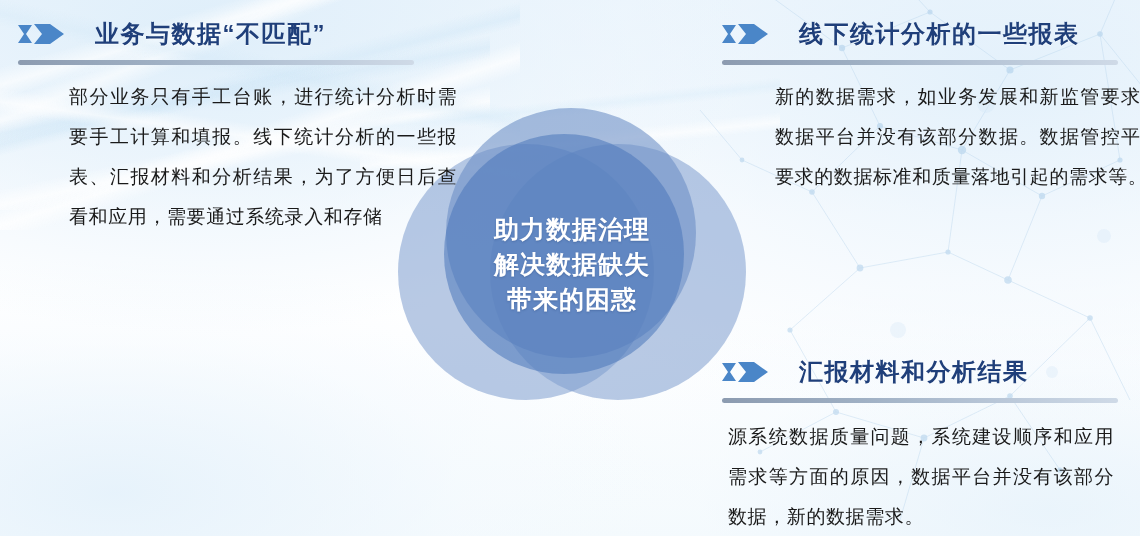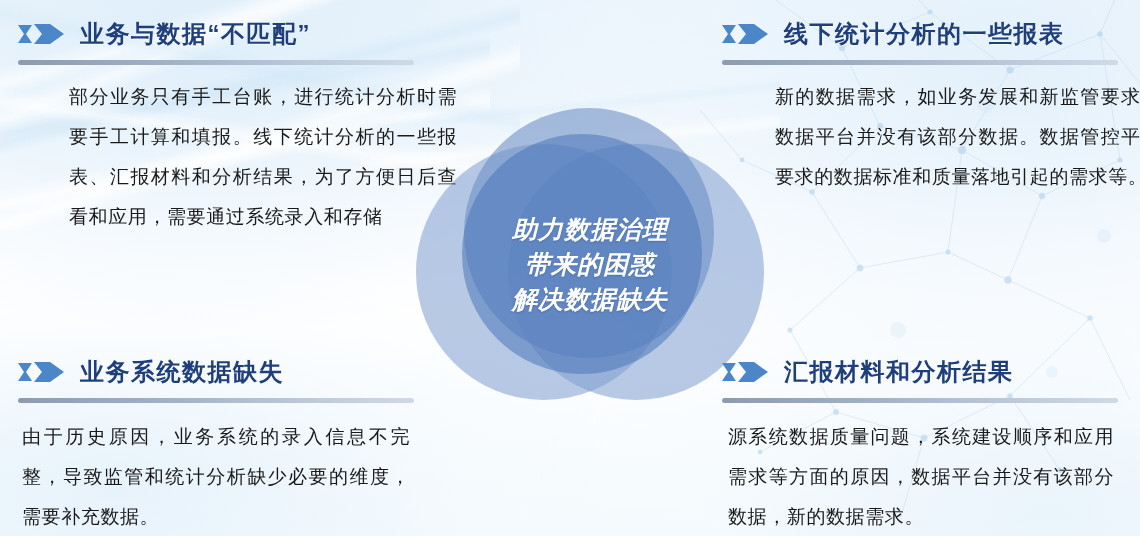--- a/index.html
+++ b/index.html
@@ -68,21 +68,21 @@
   }
 
   .bg-network { inset: 0; opacity: .55; }
 
   
   .panel { position: absolute; }
 
   .panel-head {
     display: flex;
     align-items: center;
-    gap: 14px;
+    gap: 29px;
     height: 40px;
   }
 
   .arrow-icon { flex: 0 0 auto; display: block; }
 
   .panel-title {
     font-size: 24px;
     font-weight: bold;
     color: #1f3f7a;
     letter-spacing: 1.5px;
@@ -123,25 +123,24 @@
   #panel-br .panel-body { padding-left: 6px; width: 392px; }
 
   #panel-tl .panel-body,
   #panel-tr .panel-body { margin-top: 12px; margin-left: 47px; }
   #panel-bl .panel-body,
   #panel-br .panel-body { margin-top: 14px; }
 
   
   #center-graphic {
     position: absolute;
-    left: 416px;
+    left: 398px;
     top: 108px;
     width: 348px;
     height: 294px;
-    font-style: italic;
   }
 
   .venn-circle {
     position: absolute;
     border-radius: 50%;
   }
   .venn-a { left: 0;   top: 36px; width: 256px; height: 256px; background: rgba(125,157,205,0.55); }
   .venn-b { left: 92px; top: 36px; width: 256px; height: 256px; background: rgba(125,157,205,0.55); }
   .venn-c { left: 48px; top: 0;    width: 250px; height: 250px; background: rgba(106,142,196,0.58); }
   .venn-d { left: 46px; top: 26px; width: 240px; height: 240px; background: rgba( 74,119,186,0.55); }
@@ -222,22 +221,22 @@
     </g>
   </svg>
 
   <div id="center-graphic">
     <div class="venn-circle venn-a"></div>
     <div class="venn-circle venn-b"></div>
     <div class="venn-circle venn-c"></div>
     <div class="venn-circle venn-d"></div>
     <div id="center-text">
       <div>助力数据治理</div>
+      <div>解决数据缺失</div>
       <div>带来的困惑</div>
-      <div>解决数据缺失</div>
     </div>
   </div>
 
   <div class="panel" id="panel-tl">
     <div class="panel-head">
       <svg class="arrow-icon" width="48" height="30" viewBox="0 0 48 30">
         <polygon points="0,6 14,6 8,15 14,24 0,24 6,15" fill="#4a86c8"></polygon>
         <polygon points="16,5 32,5 46,15 32,25 16,25 24,15" fill="#4a86c8"></polygon>
       </svg>
       <div class="panel-title">业务与数据“不匹配”</div>
@@ -251,31 +250,20 @@
       <svg class="arrow-icon" width="48" height="30" viewBox="0 0 48 30">
         <polygon points="0,6 14,6 8,15 14,24 0,24 6,15" fill="#4a86c8"></polygon>
         <polygon points="16,5 32,5 46,15 32,25 16,25 24,15" fill="#4a86c8"></polygon>
       </svg>
       <div class="panel-title">线下统计分析的一些报表</div>
     </div>
     <div class="panel-rule"></div>
     <div class="panel-body">新的数据需求，如业务发展和新监管要求，数据平台并没有该部分数据。数据管控平台要求的数据标准和质量落地引起的需求等。</div>
   </div>
 
-  <div class="panel" id="panel-bl">
-    <div class="panel-head">
-      <svg class="arrow-icon" width="48" height="30" viewBox="0 0 48 30">
-        <polygon points="0,6 14,6 8,15 14,24 0,24 6,15" fill="#4a86c8"></polygon>
-        <polygon points="16,5 32,5 46,15 32,25 16,25 24,15" fill="#4a86c8"></polygon>
-      </svg>
-      <div class="panel-title">业务系统数据缺失</div>
-    </div>
-    <div class="panel-rule"></div>
-    <div class="panel-body">由于历史原因，业务系统的录入信息不完整，导致监管和统计分析缺少必要的维度，需要补充数据。</div>
-  </div>
 
   <div class="panel" id="panel-br">
     <div class="panel-head">
       <svg class="arrow-icon" width="48" height="30" viewBox="0 0 48 30">
         <polygon points="0,6 14,6 8,15 14,24 0,24 6,15" fill="#4a86c8"></polygon>
         <polygon points="16,5 32,5 46,15 32,25 16,25 24,15" fill="#4a86c8"></polygon>
       </svg>
       <div class="panel-title">汇报材料和分析结果</div>
     </div>
     <div class="panel-rule"></div>

